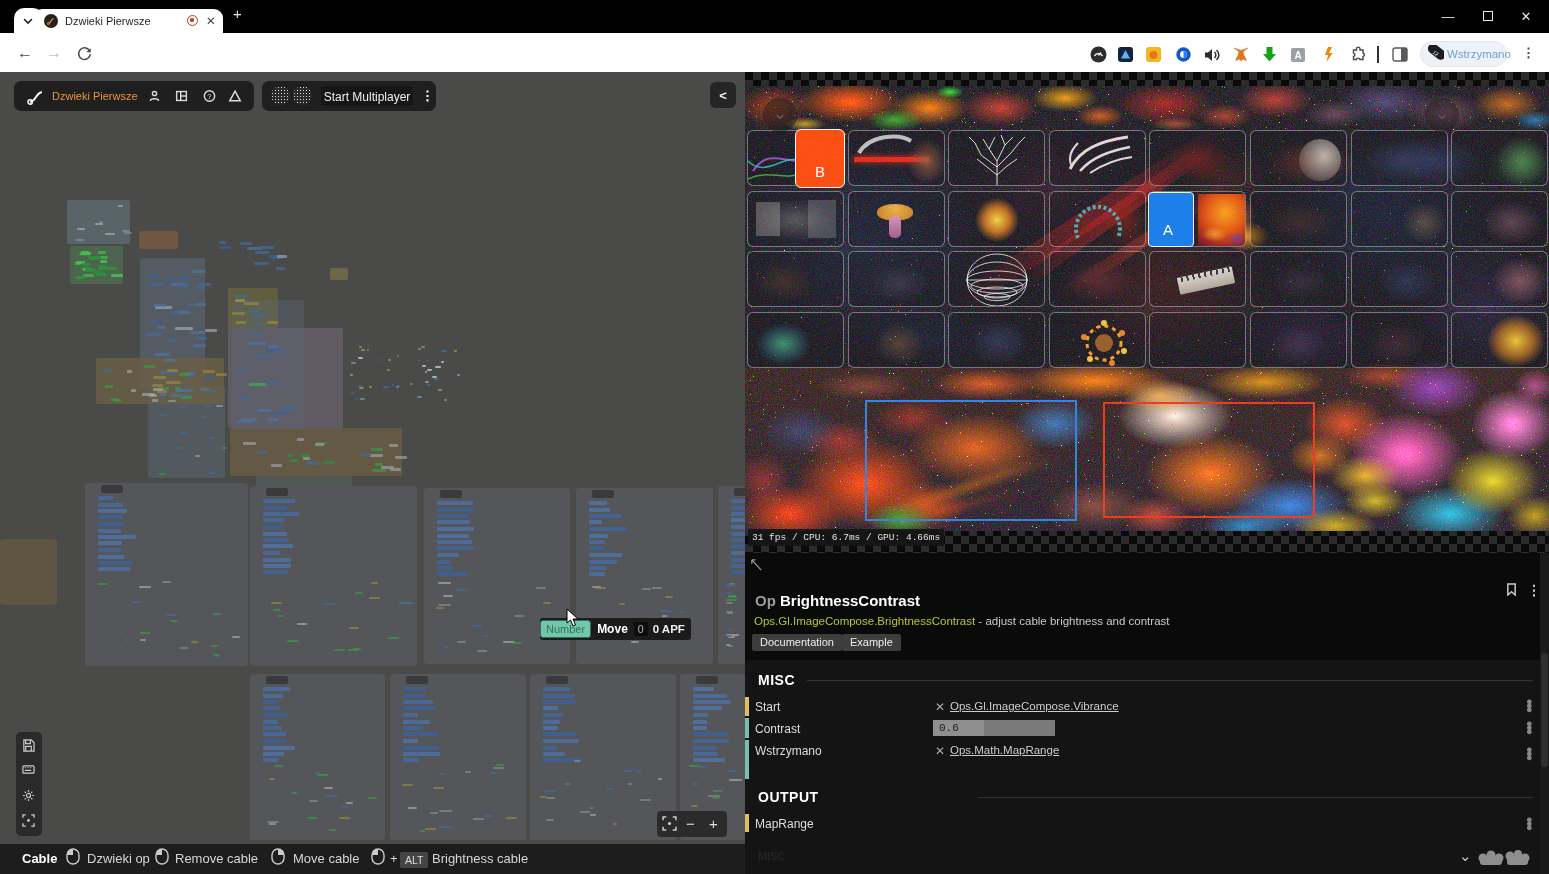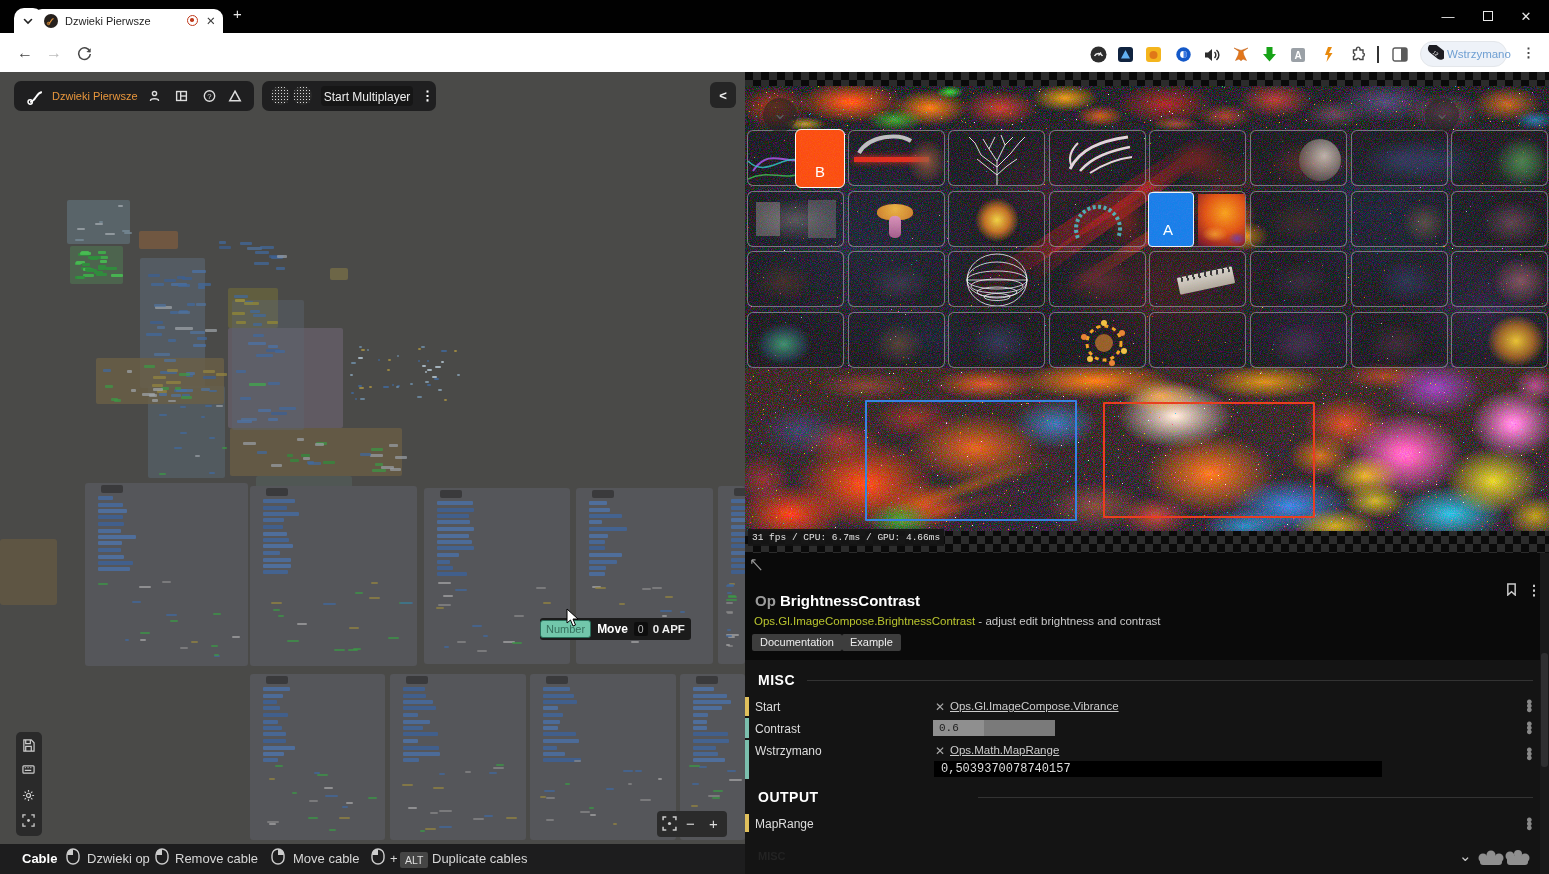--- a/index.html
+++ b/index.html
@@ -763,21 +763,21 @@
           <rect x="1" y="1" width="12" height="15" rx="6" fill="none" stroke="#ccc" stroke-width="1.4"></rect>
           <path d="M7 1 A6 6 0 0 1 13 7 L7 7 Z" fill="#ccc"></path>
         </svg>
       <span style="left:293px;">Move cable</span>
       <svg style="position:absolute;left:371px;top:4px;" width="14" height="17" viewBox="0 0 14 17">
           <rect x="1" y="1" width="12" height="15" rx="6" fill="none" stroke="#ccc" stroke-width="1.4"></rect>
           <path d="M7 1 A6 6 0 0 0 1 7 L7 7 Z" fill="#ccc"></path>
         </svg>
       <span style="left:390px;">+</span>
       <span style="left:400px; background:#454545; color:#ddd; font-size:10.5px; padding:2px 5px; border-radius:2px; top:8px;">ALT</span>
-      <span style="left:432px;">Duplicate cables</span>
+      <span style="left:432px;">Brightness cable</span>
     </div>
   </div>
 
   <div id="rcanvas">
     <div id="art">
         <div style="position:absolute;left:0;top:0;width:90px;height:60px;background:radial-gradient(closest-side at 30% 40%,#4a1410,transparent 95%);opacity:.9;"></div>
         <div style="position:absolute;left:-25px;top:-10px;width:110px;height:60px;background:radial-gradient(closest-side,#7a2c10,transparent 70%);opacity:0.9;"></div>
         <div style="position:absolute;left:30px;top:-14px;width:150px;height:60px;background:radial-gradient(closest-side,#f05810,transparent 70%);opacity:0.95;"></div>
         <div style="position:absolute;left:130px;top:-4px;width:110px;height:52px;background:radial-gradient(closest-side,#f08018,transparent 70%);opacity:0.9;"></div>
         <div style="position:absolute;left:110px;top:18px;width:80px;height:32px;background:radial-gradient(closest-side,#58c040,transparent 70%);opacity:0.75;"></div>
@@ -1012,21 +1012,21 @@
         <rect width="804" height="445" filter="url(#nz2)"></rect>
       </svg>
 <div id="fps">31 fps / CPU: 6.7ms / GPU: 4.66ms</div>
   </div>
   <div id="oppanel">
     <div id="ophead">
       <svg style="position:absolute;left:4px;top:5px;" width="15" height="15" viewBox="0 0 16 16">
           <path d="M3 2 L13 13 M3 2 L3 6 M3 2 L7 2" stroke="#999" stroke-width="1.3" fill="none"></path>
         </svg>
       <div id="optitle"><span>Op </span>BrightnessContrast</div>
-      <div id="opsub">Ops.Gl.ImageCompose.BrightnessContrast<span> - adjust edit brightness and contrast</span></div>
+      <div id="opsub">Ops.Gl.ImageCompose.BrightnessContrast<span> - adjust cable brightness and contrast</span></div>
       <div class="opbtn" style="left:7px;">Documentation</div>
       <div class="opbtn" style="left:97px;">Example</div>
       <svg style="position:absolute;left:761px;top:30px;" width="11" height="13" viewBox="0 0 12 14">
           <path d="M2 1 L10 1 L10 13 L6 9.5 L2 13 Z" fill="none" stroke="#ccc" stroke-width="1.6"></path>
         </svg>
       <div style="position:absolute;left:782px;top:29px;font-size:14px;color:#ccc;font-weight:bold;">⋮</div>
     </div>
     <div class="sechead" style="top:119px;">MISC</div>
     <div class="sechr" style="left:62px; top:127px; width:726px;"></div>
     <div class="pmark" style="top:144px; height:19px; background:#e0c05c;"></div>
@@ -1036,21 +1036,20 @@
     <div class="pdots" style="top:146px;">●<br>●<br>●</div>
     <div class="pmark" style="top:165px; height:20px; background:#7bbfae;"></div>
     <div class="plabel" style="top:169px;">Contrast</div>
     <div id="slider">0.6</div>
     <div class="pdots" style="top:168px;">●<br>●<br>●</div>
     <div class="pmark" style="top:187px; height:39px; background:#7bbfae;"></div>
     <div class="plabel" style="top:191px;">Wstrzymano</div>
     <span class="px" style="left:190px; top:191px;">✕</span>
     <span class="plink" style="left:205px; top:191px;">Ops.Math.MapRange</span>
     <div class="pdots" style="top:194px;">●<br>●<br>●</div>
-    <div id="numinput">0,5039370078740157</div>
     <div class="sechead" style="top:236px;">OUTPUT</div>
     <div class="sechr" style="left:233px; top:244px; width:555px;"></div>
     <div class="pmark" style="top:261px; height:18px; background:#e0c05c;"></div>
     <div class="plabel" style="top:264px;">MapRange</div>
     <div class="pdots" style="top:264px;">●<br>●<br>●</div>
     <span style="position:absolute; left:714px; top:294px; color:#ccc; font-size:15px;">⌄</span>
     <svg style="position:absolute;left:733px;top:296px;" width="52" height="18" viewBox="0 0 52 18">
         <g fill="#8f8f8f">
           <circle cx="5" cy="9" r="4.5"></circle>
           <circle cx="13" cy="6" r="4.5"></circle>

